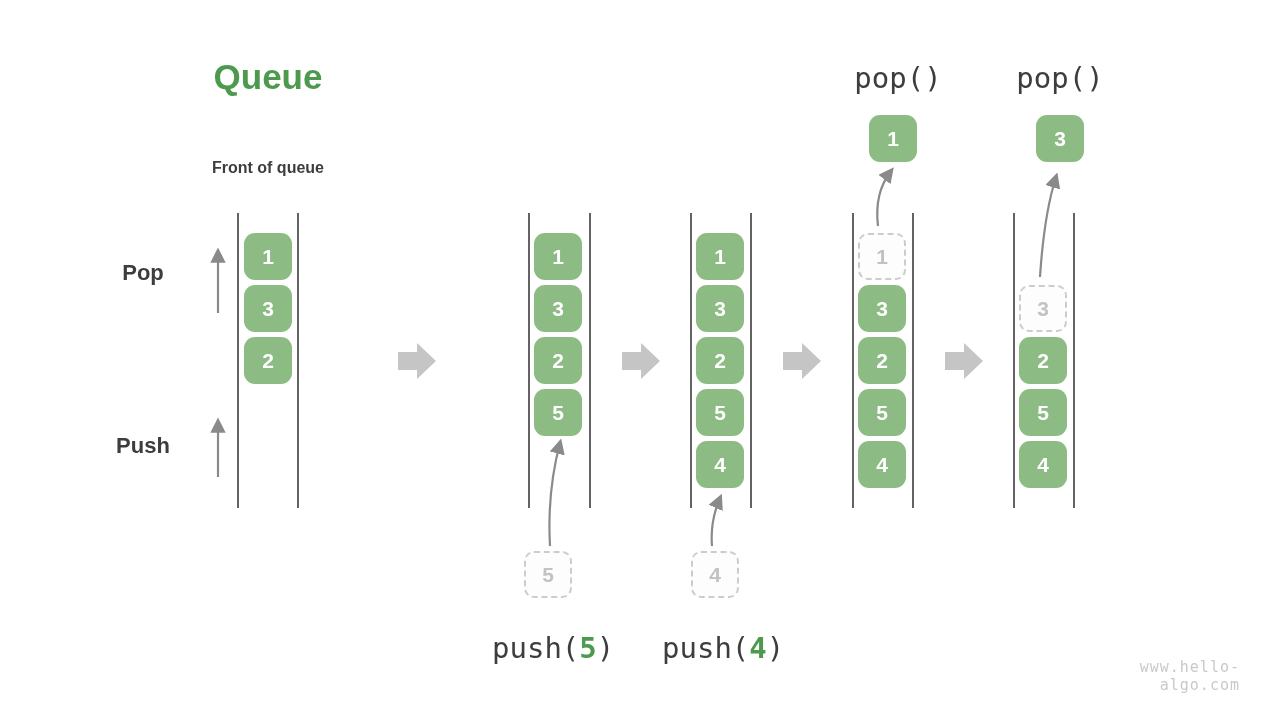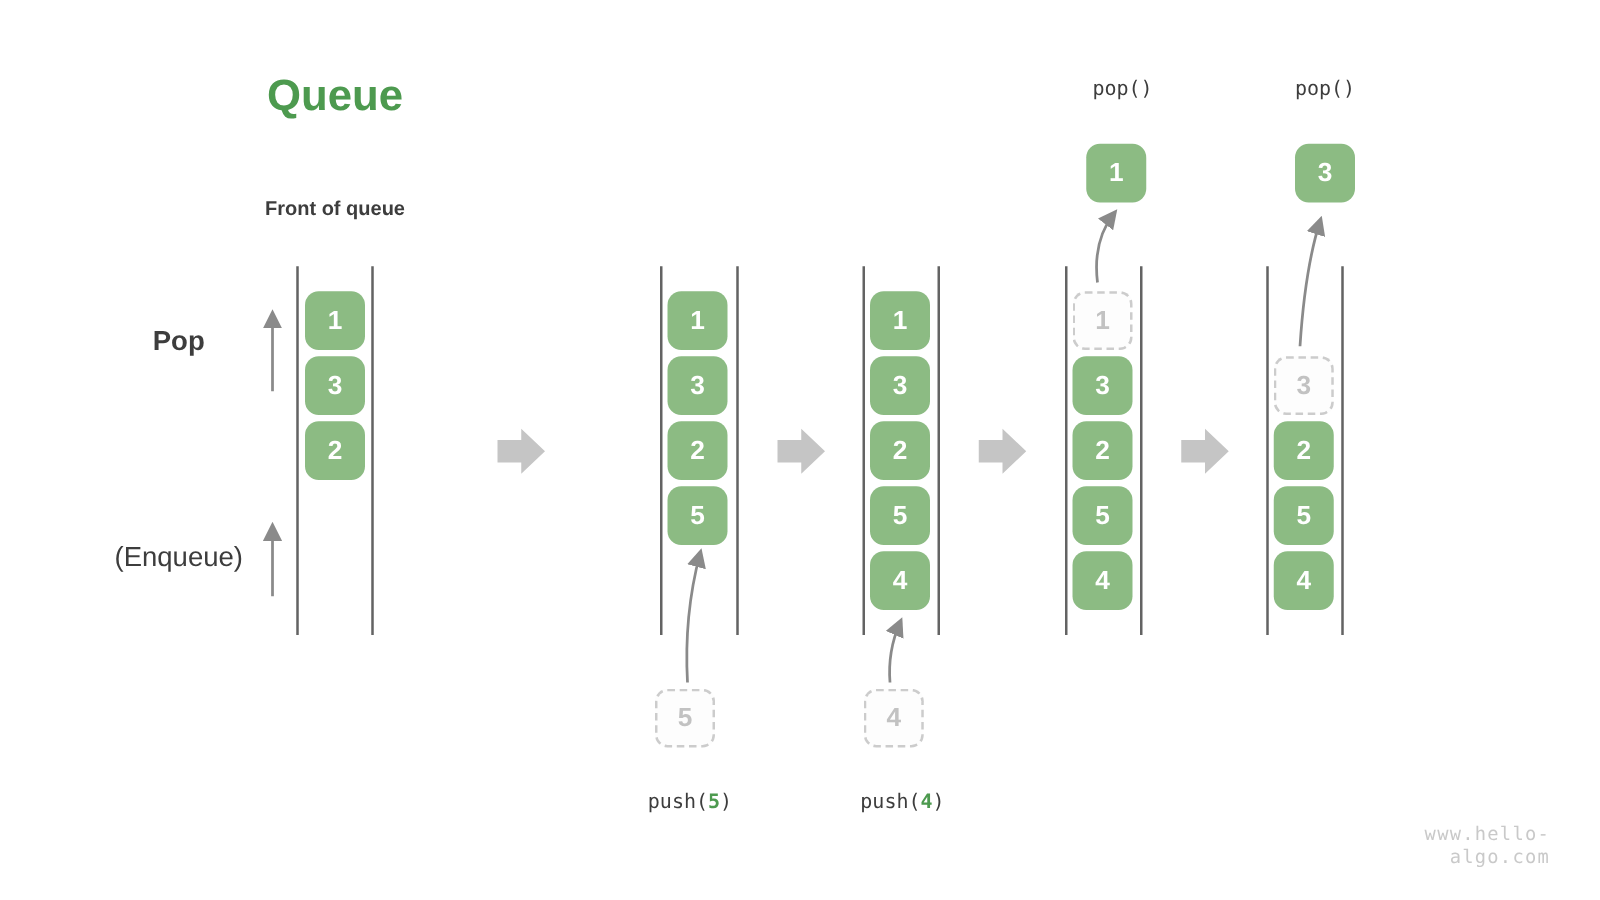--- a/index.html
+++ b/index.html
@@ -17,21 +17,21 @@
     left:148px;width:240px;text-align:center;
     font-size:16px;font-weight:bold;color:var(--text-dark,#3d3d3d);
   }
   .op-side{
     left:68px;width:150px;text-align:center;
     font-size:22px;color:var(--text-dark,#3d3d3d);line-height:33px;
   }
   .op-side .op-main{font-weight:bold;}
   .mono-label{
     font-family:"DejaVu Sans Mono","Liberation Mono",monospace;
-    font-size:16px;color:var(--text-dark,#3d3d3d);
+    font-size:29px;color:var(--text-dark,#3d3d3d);
     width:120px;text-align:center;white-space:nowrap;
   }
   .mono-label .arg{color:var(--accent-green,#4D9A4F);font-weight:bold;}
   .watermark{
     left:1063px;top:658px;width:177px;text-align:right;
     font-family:"DejaVu Sans Mono","Liberation Mono",monospace;
     font-size:15px;color:var(--watermark-gray,#c9c9c9);letter-spacing:1px;
   }
   
   .vline{
@@ -57,21 +57,21 @@
 
 <div id="canvas">
 
   <div class="abs title">Queue</div>
   <div class="abs side-heading" style="top:159px">Front of queue</div>
 
   <div class="abs op-side" style="top:256px">
     <div class="op-main">Pop</div>
   </div>
   <div class="abs op-side" style="top:429px">
-    <div>(Enqueue)</div>
+    <div class="op-main">Push</div>
   </div>
 
   <div class="abs mono-label" style="left:838px;top:61px">pop()</div>
   <div class="abs mono-label" style="left:1000px;top:61px">pop()</div>
 
   <div class="abs mono-label" style="left:492px;top:631px"><span>push(</span><span class="arg">5</span><span>)</span></div>
   <div class="abs mono-label" style="left:662px;top:631px"><span>push(</span><span class="arg">4</span><span>)</span></div>
 
   <div class="vline" style="left:237px"></div>
   <div class="vline" style="left:297px"></div>

